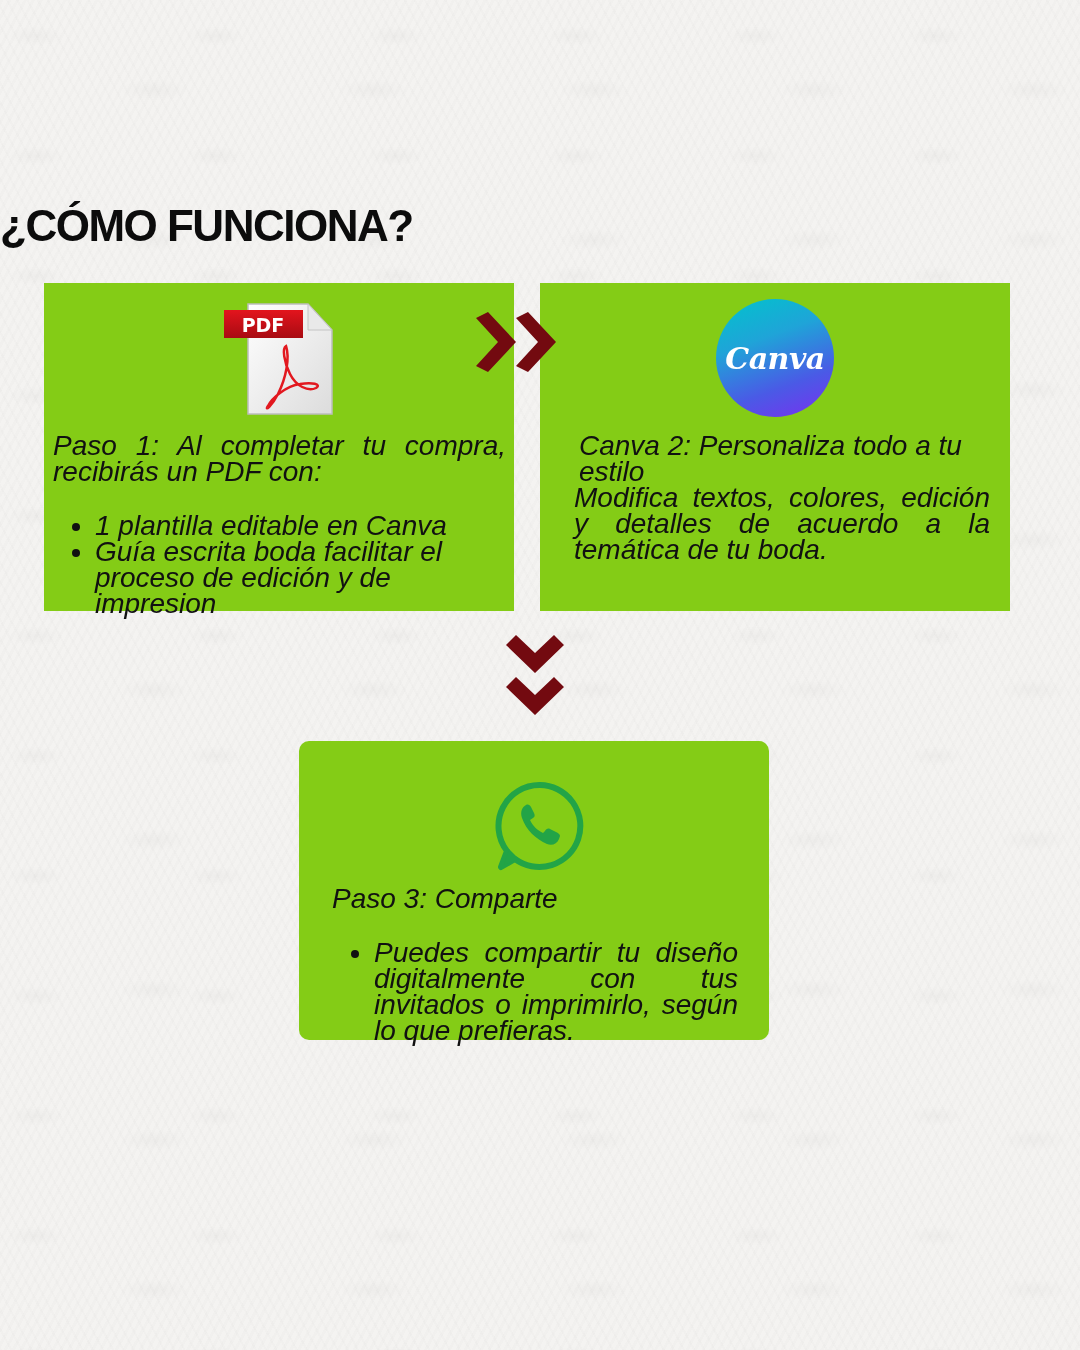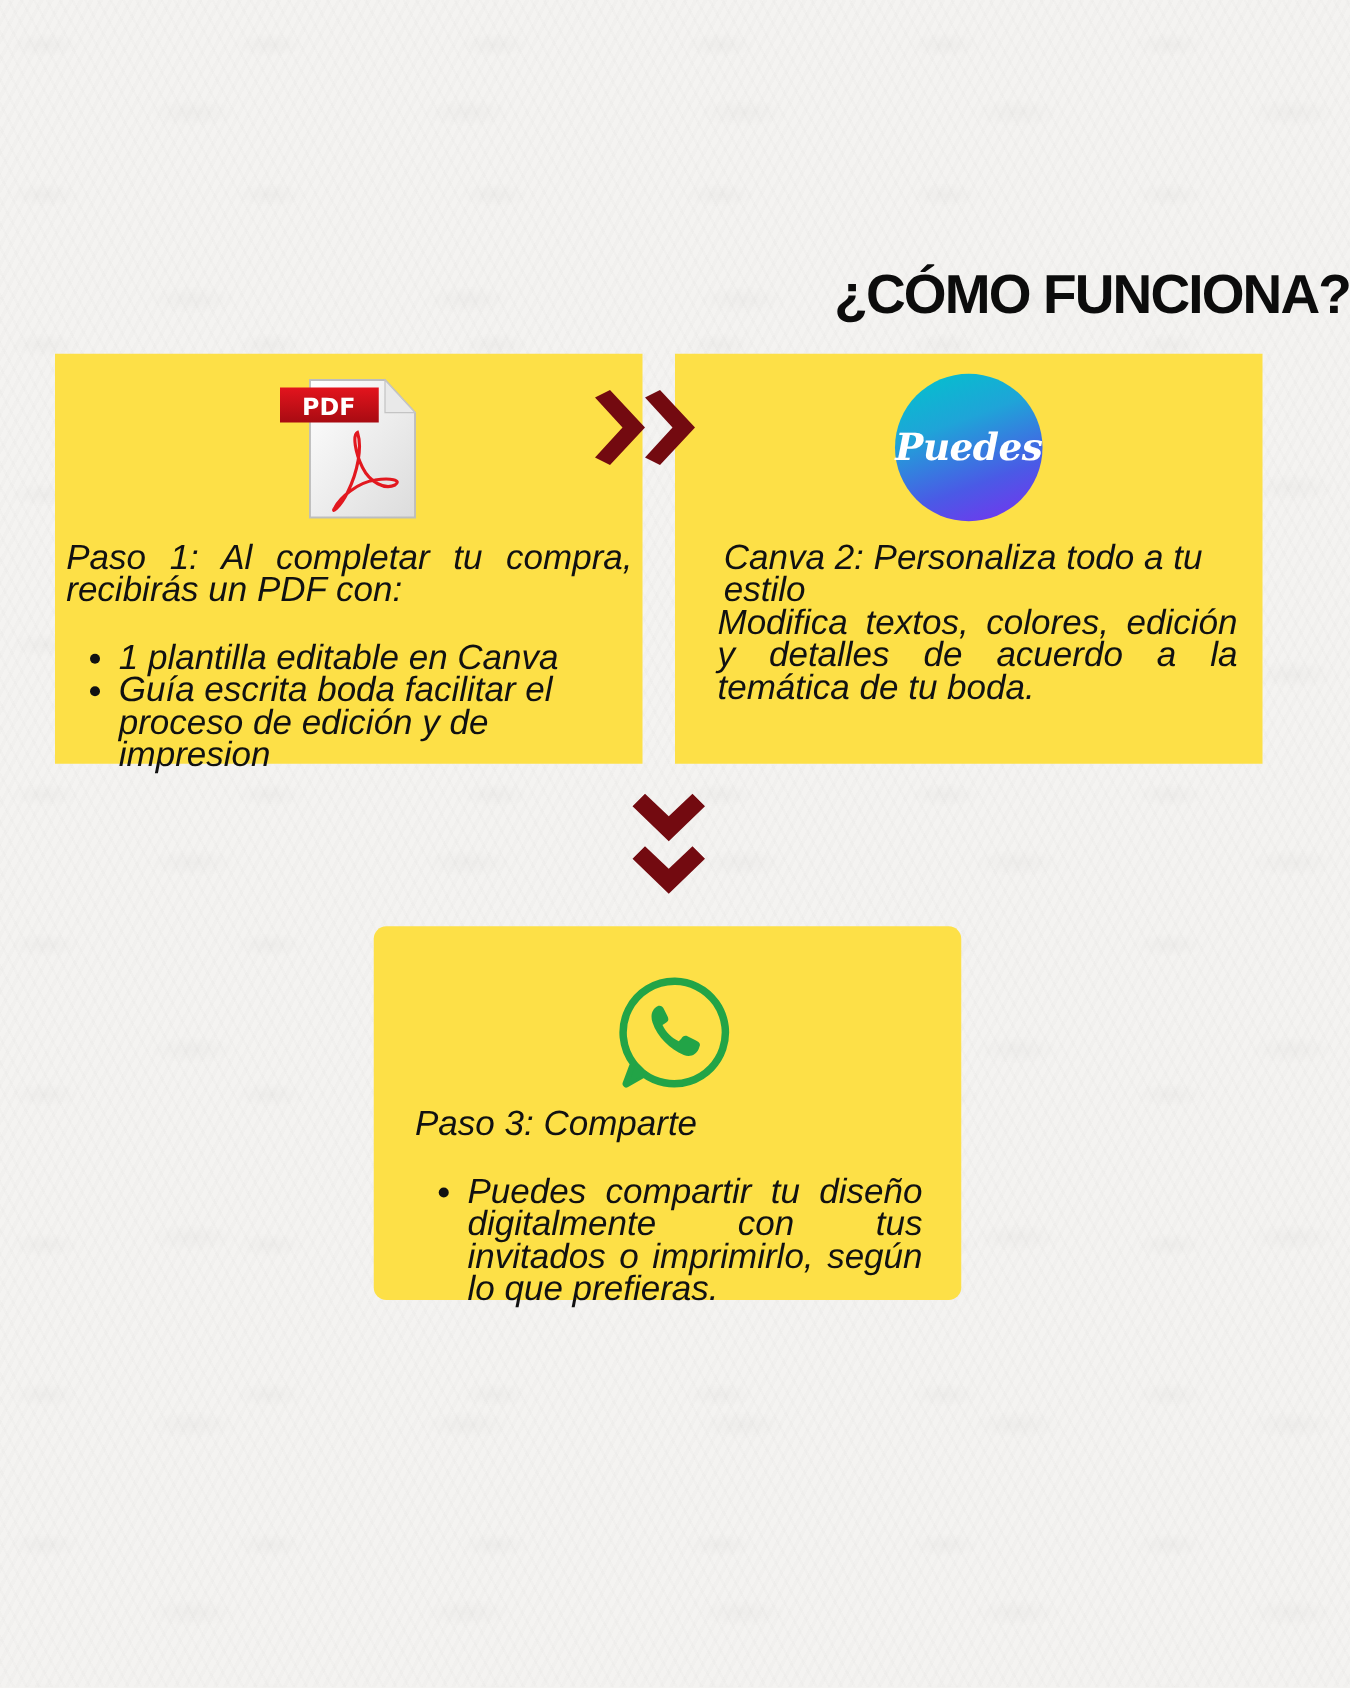--- a/index.html
+++ b/index.html
@@ -9,26 +9,26 @@
     background-image:
       radial-gradient(ellipse 40px 14px at 20% 30%, rgba(0,0,0,0.025), transparent 70%),
       radial-gradient(ellipse 50px 16px at 70% 60%, rgba(0,0,0,0.025), transparent 70%),
       repeating-linear-gradient(118deg, rgba(0,0,0,0.012) 0 3px, rgba(255,255,255,0.02) 3px 7px),
       repeating-linear-gradient(62deg, rgba(0,0,0,0.01) 0 2px, transparent 2px 9px);
     background-size: 180px 120px, 220px 150px, auto, auto;
     font-family: "Liberation Sans", sans-serif;
     color: #111;
   }
   .title {
-    position: absolute; left: 0; width: 1080px; top: 182px;
-    text-align: right; font-weight: 700; font-size: 44px; letter-spacing: -1.5px;
+    position: absolute; left: 0; width: 1080px; top: 172px;
+    text-align: left; font-weight: 700; font-size: 44px; letter-spacing: -1.5px;
     font-family: "Liberation Sans", sans-serif; color: #0c0c0c;
   }
   .card {
-    position: absolute; background: #fde047;
+    position: absolute; background: #84cc16;
   }
   .card1 { left: 44px; top: 283px; width: 470px; height: 328px; }
   .card2 { left: 540px; top: 283px; width: 470px; height: 328px; }
   .card3 { left: 299px; top: 741px; width: 470px; height: 299px; overflow: visible; border-radius: 10px; }
   .txt {
     position: absolute; font-style: italic; font-size: 28px; line-height: 26px;
     font-family: "Liberation Sans", sans-serif; color: #111;
   }
   .justify { text-align: justify; text-align-last: left; }
   ul.bullets { margin: 2px; padding: 0 0 0 40px; list-style: disc; }
@@ -72,21 +72,21 @@
   </svg>
   <div class="txt justify" style="left:9px; top:150px; width:453px;">Paso 1: Al completar tu compra, recibirás un PDF con:</div>
   <ul class="txt bullets" style="left:9px; top:228px; width:413px;">
     <li>1 plantilla editable en Canva</li>
     <li>Guía escrita boda facilitar el proceso de edición y de impresion</li>
   </ul>
 </div>
 
 <div class="card card2">
   <div class="canva-icon">
-    <span class="canva-word">Puedes</span>
+    <span class="canva-word">Canva</span>
   </div>
   <div class="txt" style="left:39px; top:150px; width:420px;">Canva 2: Personaliza todo a tu estilo</div>
   <div class="txt justify" style="left:34px; top:202px; width:416px;">Modifica textos, colores, edición y detalles de acuerdo a la temática de tu boda.</div>
 </div>
 
 <svg class="arrow-right" viewBox="0 0 86 60">
   <path d="M4 6 L16 0 L44 30 L16 60 L4 54 L26 30 Z" fill="#730a10"></path>
   <path d="M44 6 L56 0 L84 30 L56 60 L44 54 L66 30 Z" fill="#730a10"></path>
 </svg>
 

